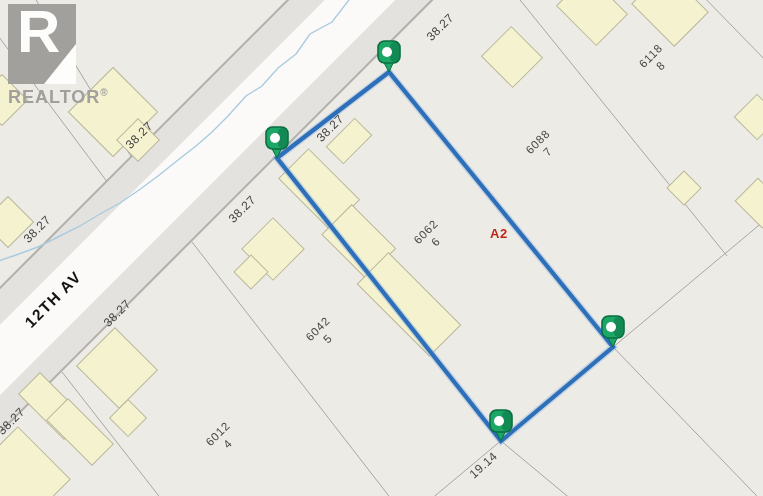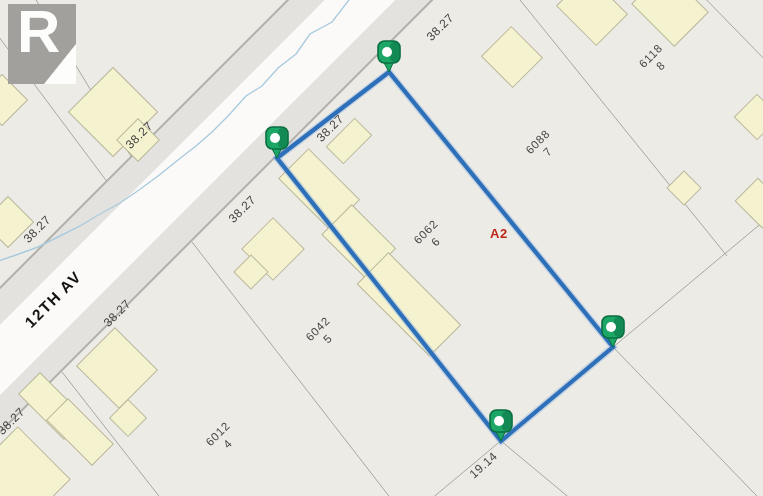--- a/index.html
+++ b/index.html
@@ -199,15 +199,16 @@
         <circle class="pin-dot" cx="-2" cy="-20" r="5"></circle>
       </g>
     </g>
   </svg>
 
   <div class="watermark">
     <div class="wm-logo">
       <span class="wm-r">R</span>
       <span class="wm-tri"></span>
     </div>
+    <div class="wm-text"><span>REALTOR</span><span class="wm-reg">®</span></div>
   </div>
 
 </div>
 
 </body></html>

